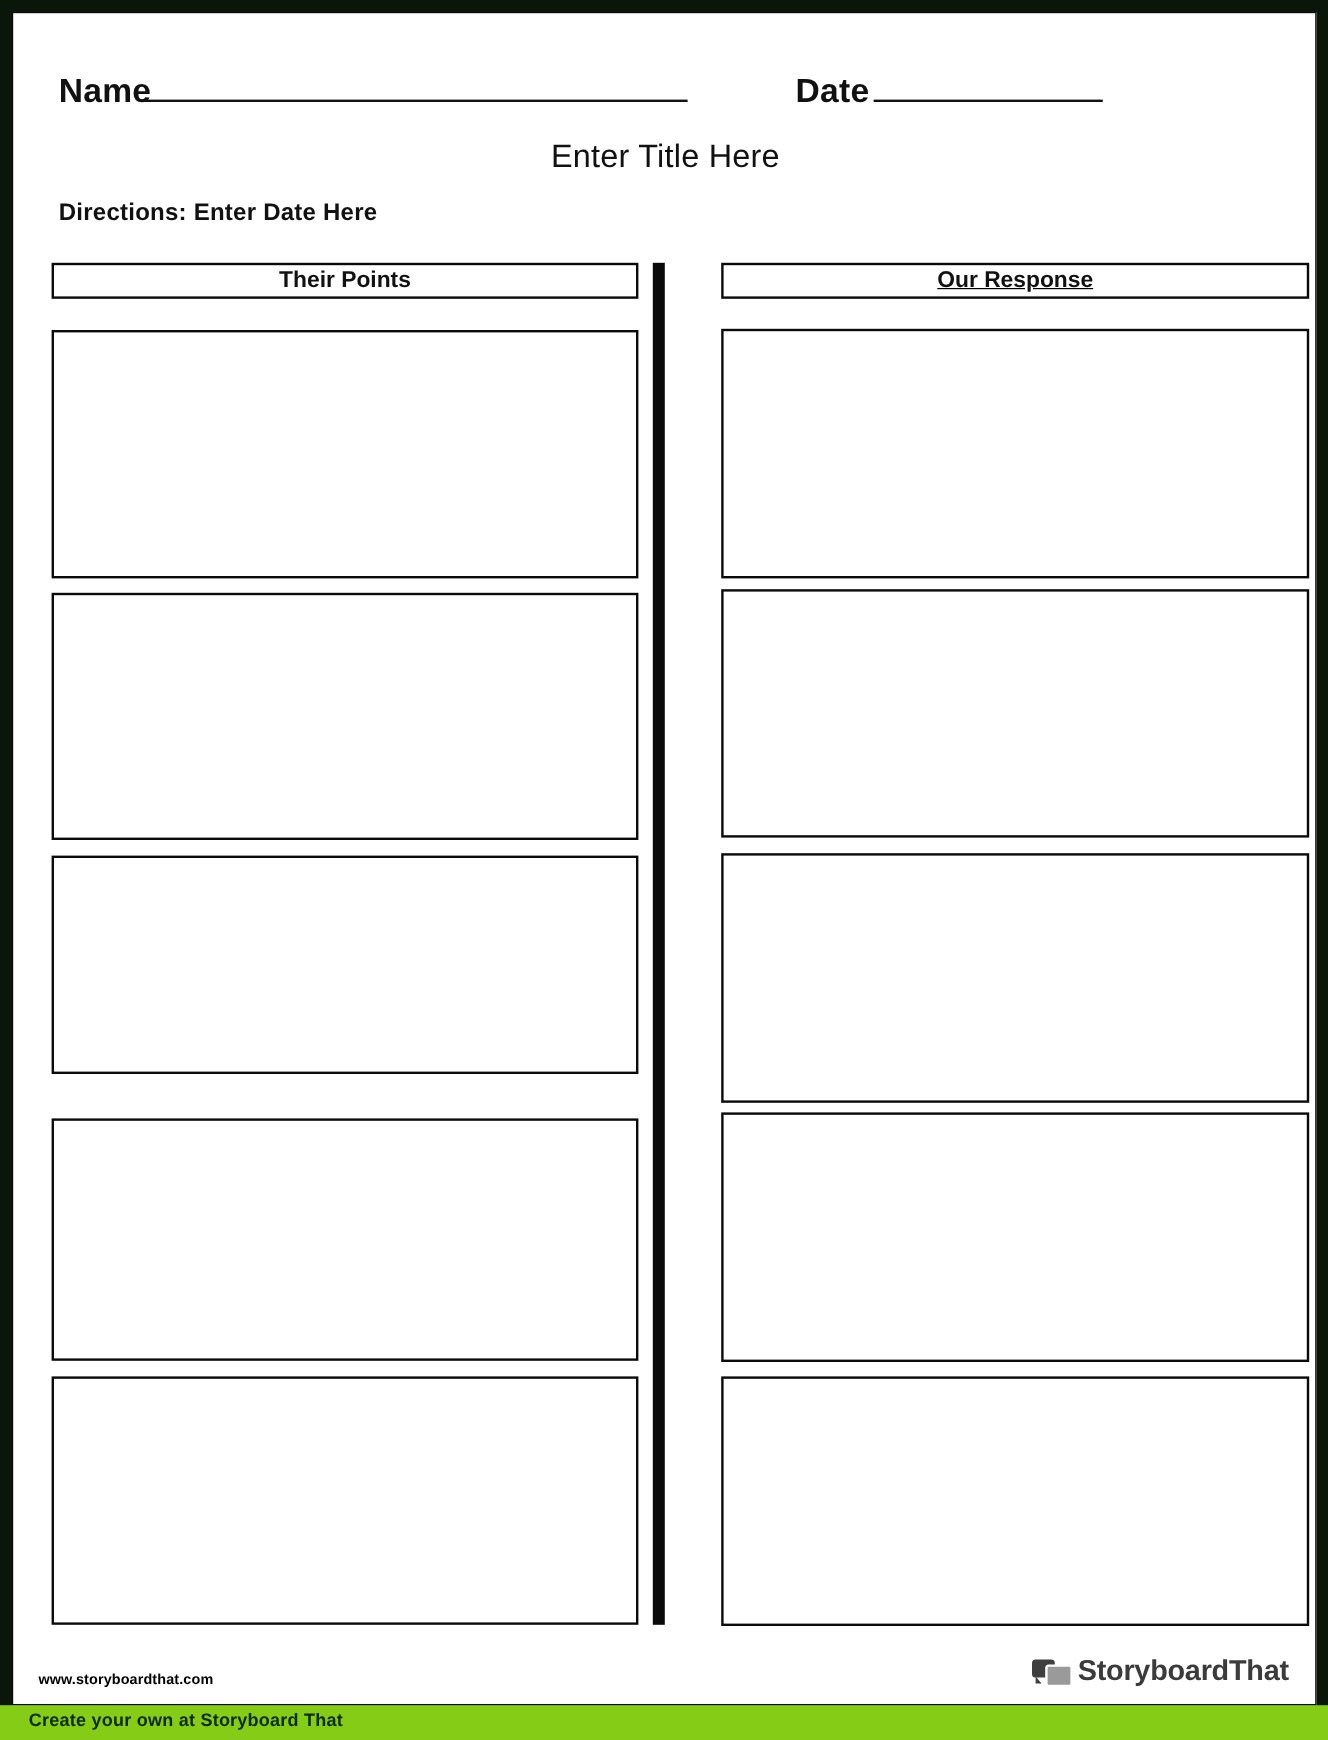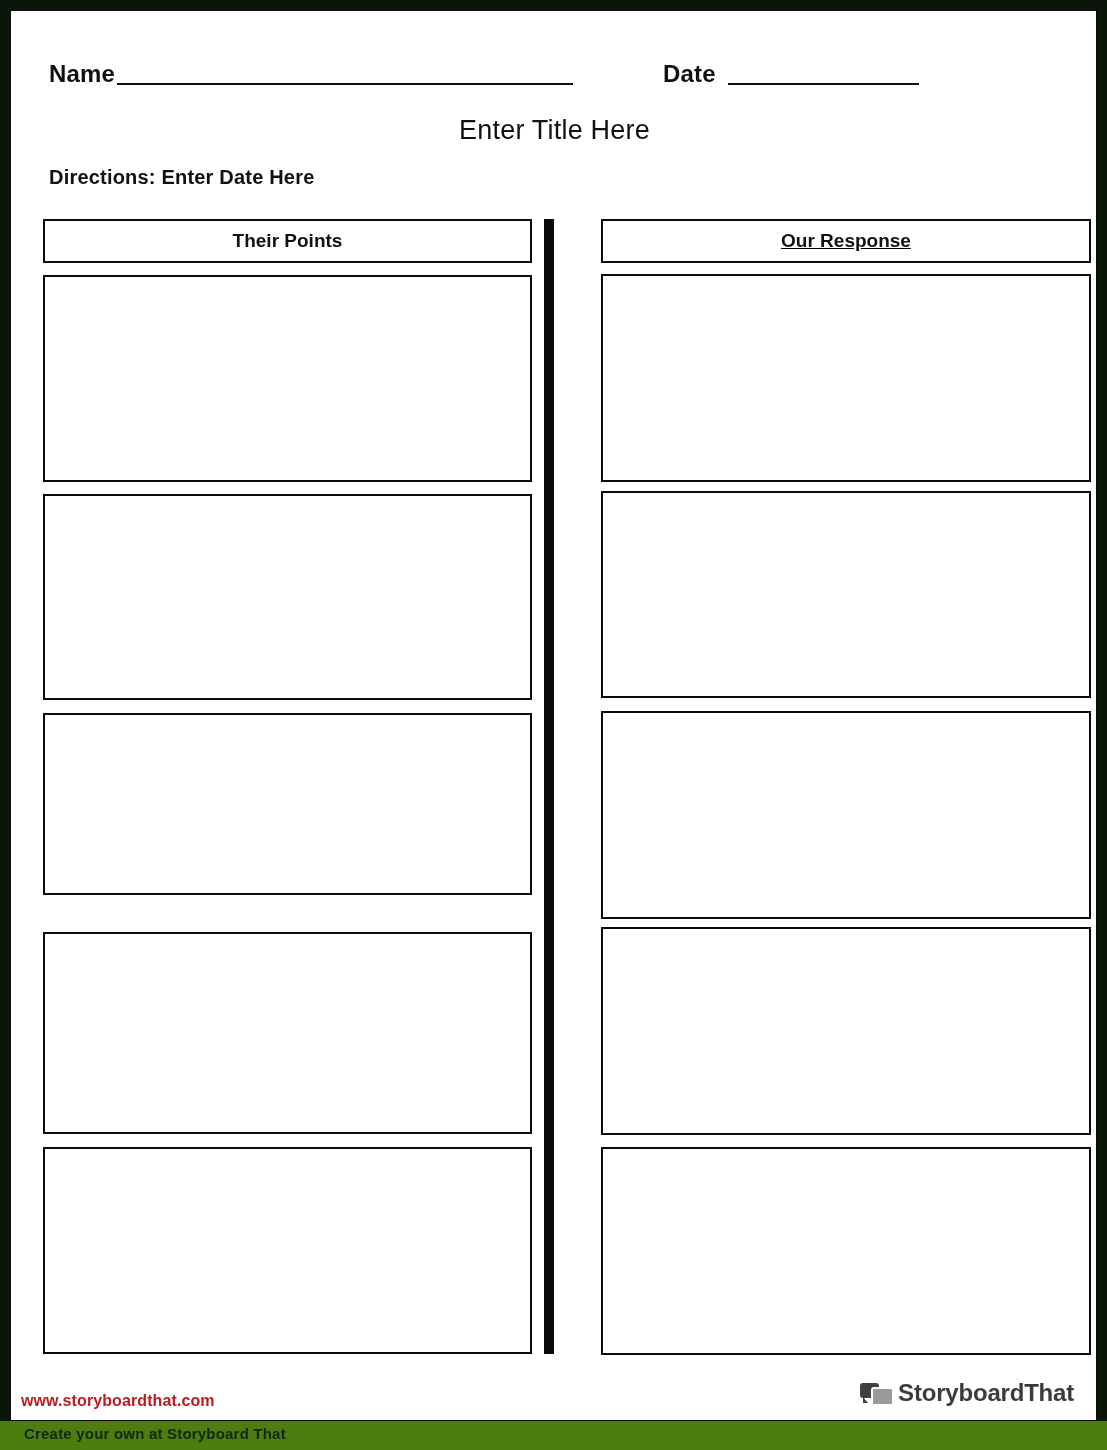--- a/index.html
+++ b/index.html
@@ -35,35 +35,35 @@
     box-sizing: border-box;
     border: 1px solid #0a0a0a;
   }
 
   .footer-strip {
     position: absolute;
     left: 0;
     top: 1421px;
     width: 1107px;
     height: 29px;
-    background: #4d7c0f;
+    background: #84cc16;
     overflow: hidden;
   }
   .footer-strip .fs-text {
     position: absolute;
     left: 24px;
     top: 4px;
     font-size: 15px;
     color: #0f2a0f;
     font-weight: bold;
     letter-spacing: 0.2px;
     white-space: nowrap;
   }
   .lbl {
-    font-size: 24px;
+    font-size: 28px;
     font-weight: bold;
     color: #111;
     letter-spacing: 0.2px;
   }
   .name-label {
     position: absolute;
     left: 38px;
     top: 49px;
   }
   .name-rule {
@@ -115,21 +115,21 @@
   .col {
     position: absolute;
     top: 208px;
   }
   .col-left { left: 32px; width: 489px; }
   .col-right { left: 590px; width: 490px; text-decoration: underline; }
 
   .col-header {
     box-sizing: border-box;
     width: 100%;
-    height: 44px;
+    height: 30px;
     border: 2px solid #0a0a0a;
     display: flex;
     align-items: center;
     justify-content: center;
     font-size: 19px;
     font-weight: bold;
     color: #111;
     background: #ffffff;
   }
 
@@ -161,25 +161,25 @@
     left: 533px;
     top: 208px;
     width: 10px;
     height: 1135px;
     background: #0a0a0a;
   }
 
   
   .site-url {
     position: absolute;
-    left: 10px;
+    left: 21px;
     top: 1381px;
-    font-size: 16px;
-    font-weight: bold;
-    color: #b91c1c;
+    font-size: 12px;
+    font-weight: bold;
+    color: #000000;
     letter-spacing: 0.1px;
   }
 
   .brand {
     position: absolute;
     right: 22px;
     top: 1368px;
     display: flex;
     align-items: center;
     gap: 8px;

